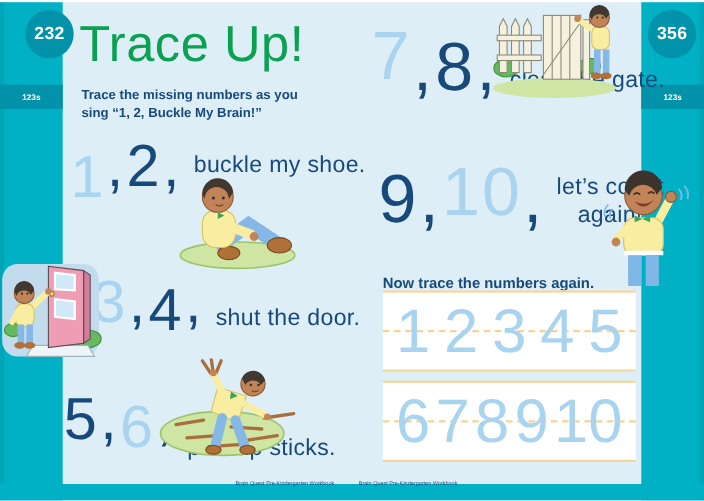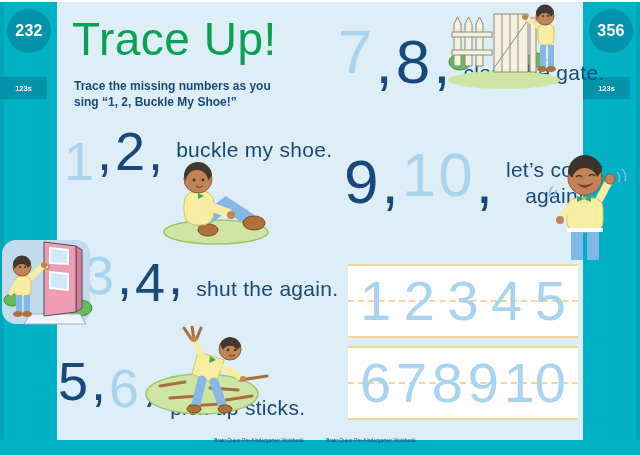--- a/index.html
+++ b/index.html
@@ -9,22 +9,22 @@
   
   .sidebar{position:absolute;top:0;width:57px;height:455px;background:var(--teal,#00b1c5);z-index:1;}
   .sidebar-left{left:0;} .sidebar-right{left:583px;}
   .edge-shade{position:absolute;top:0;width:4px;height:455px;background:rgba(0,60,70,0.10);z-index:2;}
   .edge-left{left:0;} .edge-right{left:636px;}
   .bottom-strip{position:absolute;left:0;top:440px;width:640px;height:15px;background:var(--teal,#00b1c5);z-index:4;}
   .top-line{position:absolute;left:0;top:0;width:640px;height:2px;background:#ffffff;z-index:20;}
   .page-circle{position:absolute;top:9px;width:44px;height:44px;border-radius:50%;
        background:var(--teal-dark,#0292a9);color:#fff;font-weight:bold;font-size:16px;
        display:flex;align-items:center;justify-content:center;z-index:3;letter-spacing:0.3px;}
-  .circle-left{left:7px;} .circle-right{left:589px;}
-  .side-tab{position:absolute;top:77px;width:47px;height:22px;background:var(--teal-dark,#0292a9);
+  .circle-left{left:23px;} .circle-right{left:589px;}
+  .side-tab{position:absolute;top:77px;width:57px;height:22px;background:var(--teal-dark,#0292a9);
        color:#fff;font-weight:bold;font-size:7.5px;display:flex;align-items:center;justify-content:center;z-index:3;}
   .tab-left{left:0;} .tab-right{left:583px;}
   
   .title{position:absolute;left:72px;top:12px;font-size:46px;color:var(--title-green,#0ba152);
        letter-spacing:0.5px;z-index:3;}
   .instructions{position:absolute;left:74px;top:79px;font-size:12px;font-weight:bold;
        color:var(--navy,#17497b);line-height:15.5px;z-index:3;}
   .rhyme{position:absolute;white-space:nowrap;color:var(--navy,#17497b);z-index:3;}
   .num{font-size:54px;line-height:1.1;letter-spacing:2px;}
   .trace{color:var(--trace-blue,#a9d4f0);}
@@ -69,35 +69,36 @@
   <div class="top-line"></div>
 
   <div class="page-circle circle-left">232</div>
   <div class="page-circle circle-right">356</div>
   <div class="side-tab tab-left">123s</div>
   <div class="side-tab tab-right">123s</div>
 
   <div class="title">Trace Up!</div>
   <div class="instructions">
     <div>Trace the missing numbers as you</div>
-    <div>sing “1, 2, Buckle My Shoe!”</div>
+    <div>sing “1, 2, Buckle My Brain!”</div>
   </div>
 
   <div class="rhyme r1"><span class="num trace t">1</span><span class="num comma">,</span><span class="num s">2</span><span class="num comma">,</span><span class="phrase">buckle my shoe.</span></div>
 
-  <div class="rhyme r2"><span class="num trace t">3</span><span class="num comma">,</span><span class="num s">4</span><span class="num comma">,</span><span class="phrase">shut the again.</span></div>
+  <div class="rhyme r2"><span class="num trace t">3</span><span class="num comma">,</span><span class="num s">4</span><span class="num comma">,</span><span class="phrase">shut the door.</span></div>
 
   <div class="rhyme r3"><span class="num s">5</span><span class="num comma">,</span><span class="num trace t">6</span><span class="num comma">,</span><span class="phrase">pick up sticks.</span></div>
 
   <div class="footer footer-left">Brain Quest Pre-Kindergarten Workbook</div>
 
   <div class="rhyme r4"><span class="num trace t">7</span><span class="num comma">,</span><span class="num s">8</span><span class="num comma">,</span><span class="phrase">close the gate.</span></div>
 
   <div class="rhyme r5"><span class="num s">9</span><span class="num comma">,</span><span class="num trace t">10</span><span class="num comma">,</span><span class="phrase-block"><span>let’s count</span><br><span>again!</span></span></div>
 
+  <div class="trace-heading">Now trace the numbers again.</div>
 
   <div class="trace-box box1">
     <div class="midline"></div>
     <span class="tracenum">1</span>
     <span class="tracenum">2</span>
     <span class="tracenum">3</span>
     <span class="tracenum">4</span>
     <span class="tracenum">5</span>
   </div>
 

